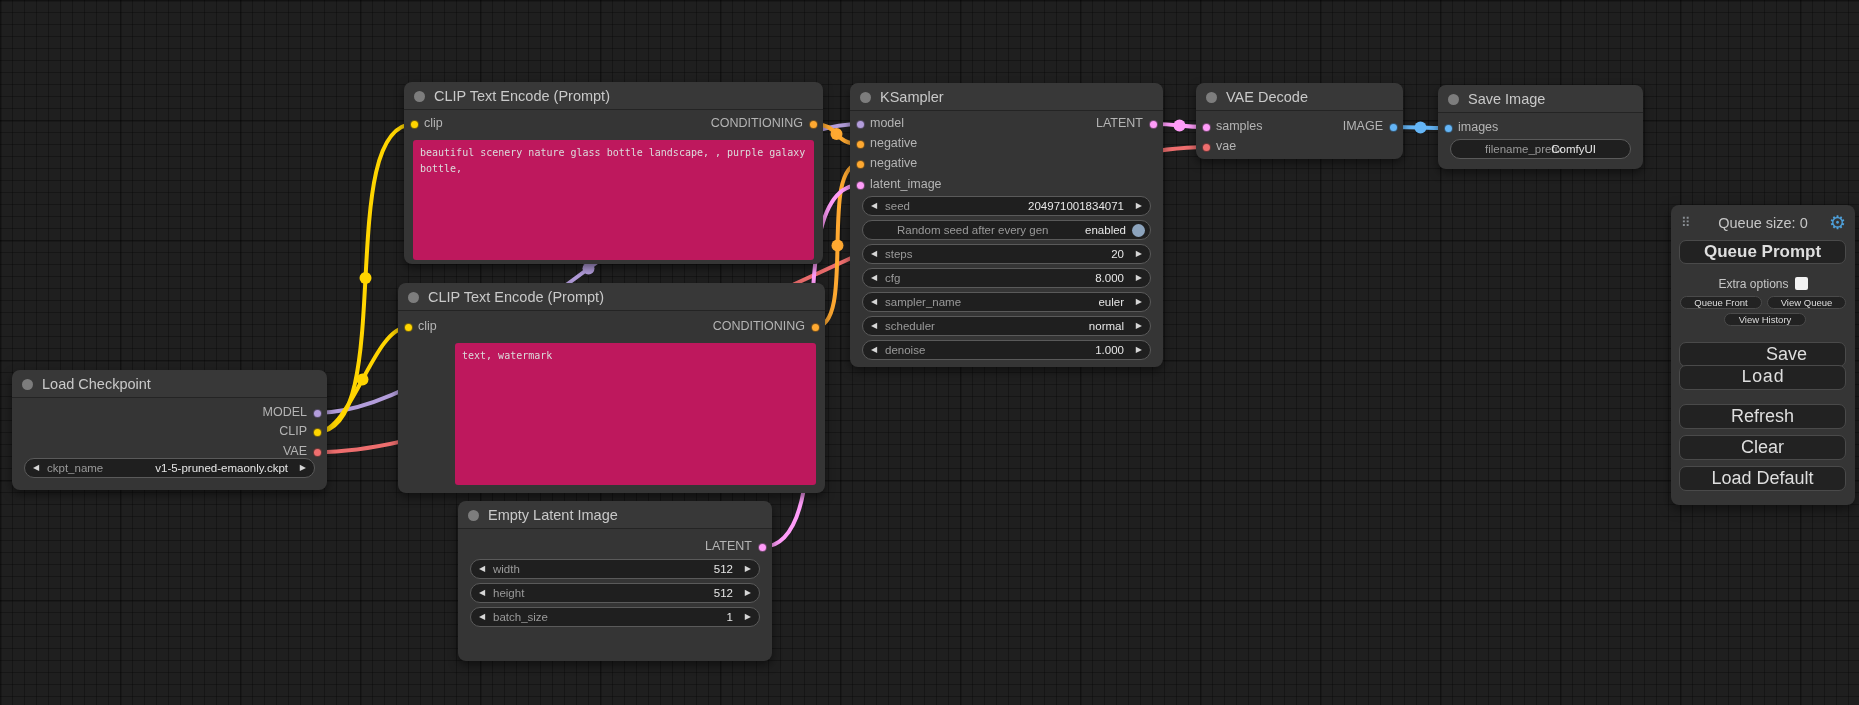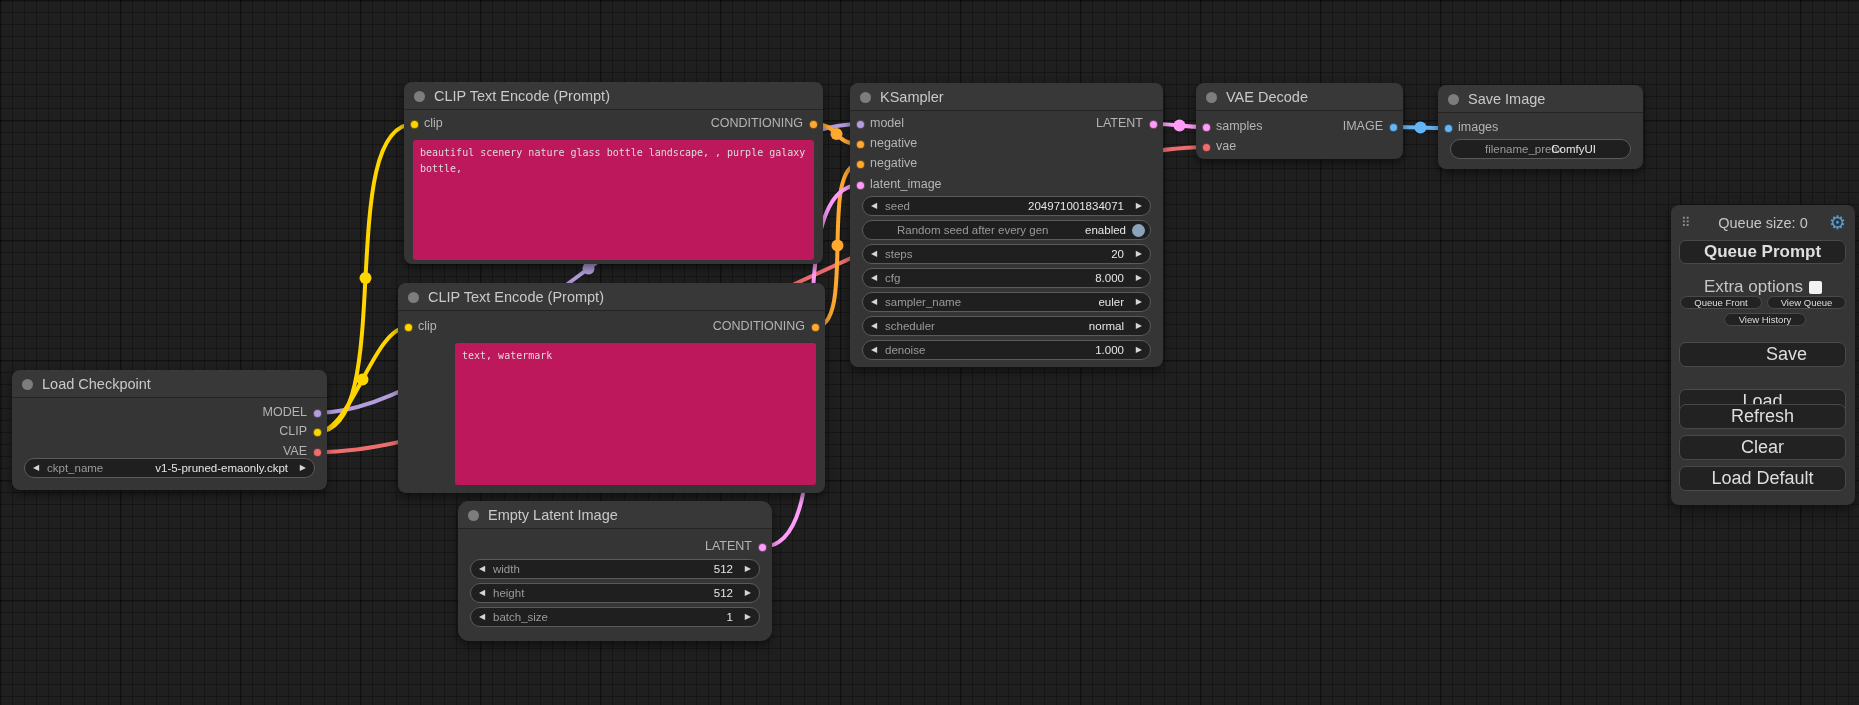--- a/index.html
+++ b/index.html
@@ -70,28 +70,28 @@
   .drag-handle { position:absolute; left:10px; top:2px; font-size:13px; color:#8a8f94; letter-spacing:1px; cursor:move; }
   .queue-size { position:absolute; left:0; right:0; top:2px; text-align:center; font-size:14.5px; color:#c6c6c6; }
   .gear { position:absolute; right:9px; top:-2px; font-size:19px; color:#4e9fd8; cursor:pointer; }
   .btn {
     position:absolute; left:8px; width:167px; background:#222; border:1px solid #4a4a4a;
     border-radius:7px; color:#dedede; text-align:center; cursor:pointer;
     font-family:"Liberation Sans", sans-serif;
   }
   .btn-big { height:25px; font-size:18px; line-height:23px; }
   #btn-queue-prompt { top:35px; height:24px; font-size:17px; line-height:22px;font-weight:bold; }
-  .extra-row { position:absolute; top:72px; left:0; right:0; text-align:center; font-size:17px; color:#c6c6c6; }
+  .extra-row { position:absolute; top:72px; left:0; right:0; text-align:center; font-size:12px; color:#c6c6c6; }
   .checkbox { display:inline-block; width:13px; height:13px; background:#f2f2f2; border-radius:2px; vertical-align:-2px; margin-left:6px; cursor:pointer; }
   .btn-small { height:13px; font-size:9.5px; line-height:12px; border-radius:7px; }
   #btn-queue-front { top:91px; left:9px;  width:82px; }
   #btn-view-queue  { top:91px; left:96px; width:79px; }
   #btn-view-history{ top:108px; left:53px; width:82px; }
   #btn-save        { top:137px;padding-left:48px; }
-  #btn-load        { top:184px; }
+  #btn-load        { top:160px;font-family:Liberation Mono, monospace; }
   #btn-refresh     { top:199px; }
   #btn-clear       { top:230px; }
   #btn-load-default{ top:261px; }
 </style>
 </head>
 <body>
 
 <div id="canvas">
   <svg id="links" width="1859" height="705">
       <path d="M 317 413 C 470.7794687206325 413, 706.2205312793675 124, 860 124" fill="none" stroke="#B39DDB" stroke-width="4" stroke-linecap="round"></path>
@@ -147,21 +147,21 @@
         <div class="node-header">
           <span class="collapse-dot"></span>
           <span class="node-title">CLIP Text Encode (Prompt)</span>
         </div>
         <span class="port-dot" style="left: 5.5px; top: 39.5px; background: rgb(255, 213, 0);"></span>
         <span class="port-label" style="left: 20px; top: 36px;">clip</span>
         <span class="port-dot" style="left: 412.5px; top: 39.5px; background: rgb(255, 169, 49);"></span>
         <span class="port-label out-label" style="right: 20px; top: 36px;">CONDITIONING</span>
         <div class="prompt-box" style="top: 60px; height: 142px; margin-left: 48px;">text, watermark</div>
       </div>
-      <div class="node" style="left: 458px; top: 501px; width: 314px; height: 140px; border-radius: 11px;">
+      <div class="node" style="left: 458px; top: 501px; width: 314px; height: 160px;">
         <div class="node-header">
           <span class="collapse-dot"></span>
           <span class="node-title">Empty Latent Image</span>
         </div>
         <span class="port-dot" style="left: 299.5px; top: 41.5px; background: rgb(255, 156, 249);"></span>
         <span class="port-label out-label" style="right: 20px; top: 38px;">LATENT</span>
         <div class="widget" style="top: 58px;">
           <span class="arrow-left">◀</span>
           <span class="arrow-right">▶</span>
           <span class="w-label">width</span>

